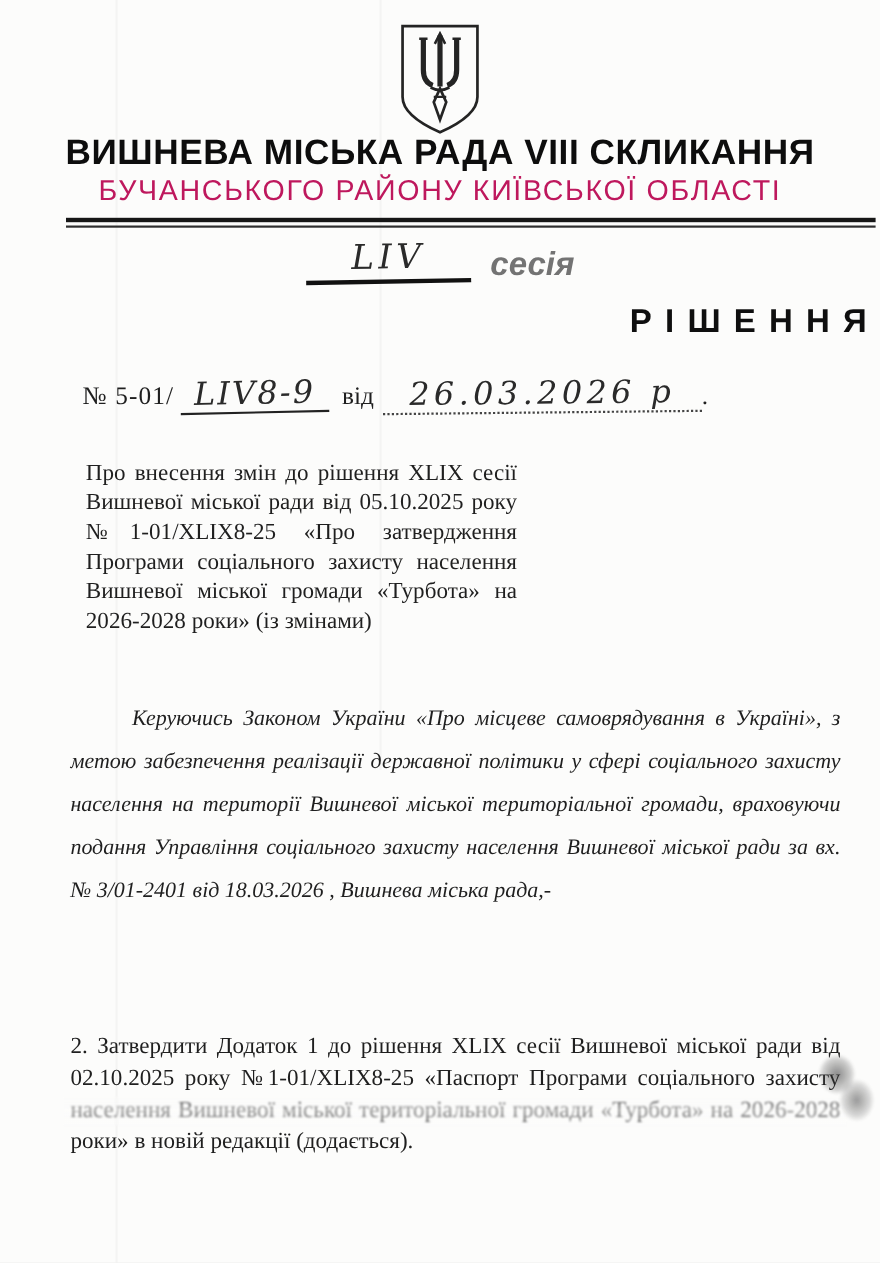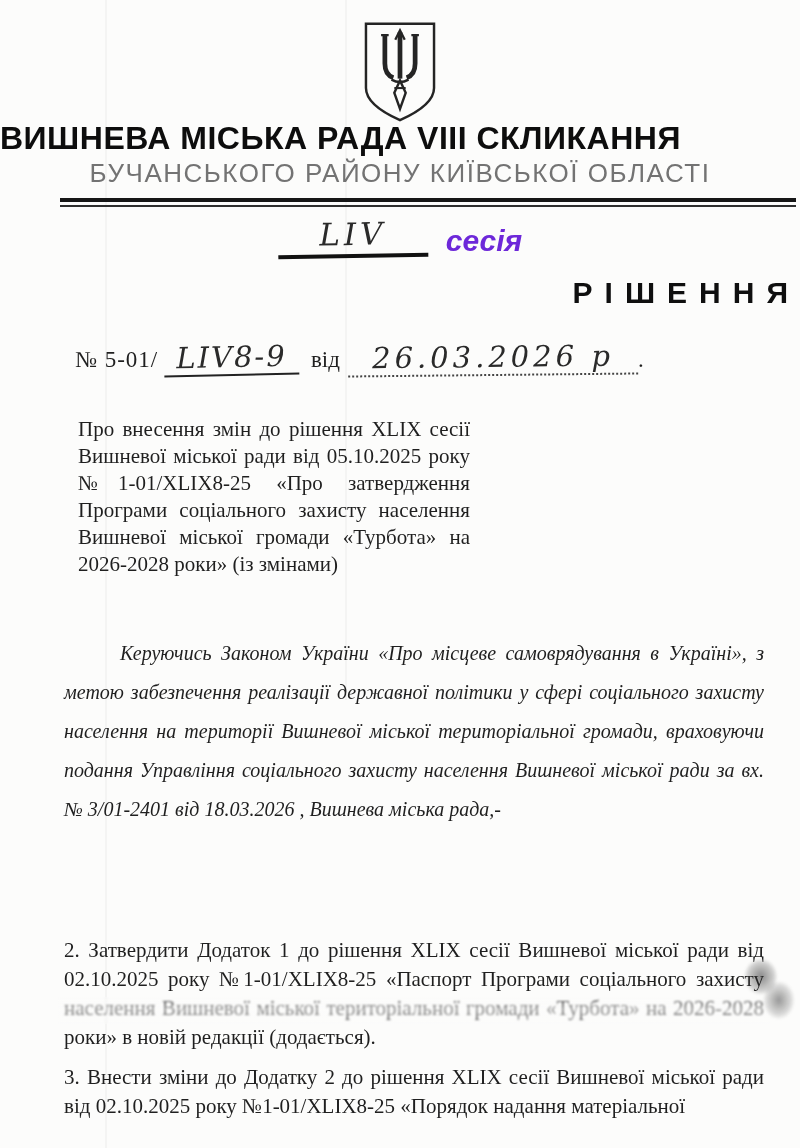--- a/index.html
+++ b/index.html
@@ -14,31 +14,31 @@
   }
   
   .scan-line{position:absolute;top:0;bottom:0;width:2px;background:rgba(0,0,0,0.03);}
   .scan-line.l1{left:105px;}
   .scan-line.l2{left:345px;height:700px;bottom:auto;}
 
   .emblem{position:absolute;top:20px;left:50%;transform:translateX(-50%);}
 
   .h1{
     position:absolute;top:120px;left:0;width:100%;
-    text-align:left;
+    text-align:center;
     font-family:"Liberation Sans", sans-serif;
     font-weight:bold;font-size:32px;letter-spacing:0.5px;
     color:#0d0d0d;
   }
   .h2{
     position:absolute;top:158px;left:0;width:100%;
     text-align:center;
     font-family:"Liberation Sans", sans-serif;
     font-size:26px;letter-spacing:1.5px;
-    color:#737373;
+    color:#be185d;
   }
   .rule{
     position:absolute;top:198px;left:60px;right:4px;
     height:3px;
     border-top:4px solid #161616;
     border-bottom:2px solid #2e2e2e;
   }
 
   .session{position:absolute;top:216px;left:0;width:100%;text-align:center;white-space:nowrap;}
   .hw{
@@ -51,21 +51,21 @@
     border-bottom:4px solid #111;
     font-size:31px;letter-spacing:4px;
     padding-bottom:2px;
     transform:rotate(-1deg);
     vertical-align:bottom;
   }
   .session-word{
     display:inline-block;margin-left:18px;
     font-family:"Liberation Sans", sans-serif;
     font-weight:bold;font-style:italic;
-    font-size:30px;color:#6d28d9;
+    font-size:30px;color:#737373;
     vertical-align:bottom;
   }
 
   .doc-title{
     position:absolute;top:276px;left:0;width:100%;
     text-align:right;
     font-family:"Liberation Sans", sans-serif;
     font-weight:bold;font-size:30px;
     letter-spacing:12px;text-indent:12px;
     color:#0f0f0f;
@@ -169,18 +169,17 @@
     <span class="prefix">№ 5-01/</span><span class="hw num-hw">LIV8-9</span>
     <span>від</span><span class="hw date-hw">26.03.2026 р</span><span class="dot">.</span>
   </div>
 
   <div class="subject">Про внесення змін до рішення XLIX сесії Вишневої міської ради від 05.10.2025 року №1-01/XLIX8-25 «Про затвердження Програми соціального захисту населення Вишневої міської громади «Турбота» на 2026-2028 роки» (із змінами)</div>
 
   <p class="preamble">Керуючись Законом України «Про місцеве самоврядування в Україні», з метою забезпечення реалізації державної політики у сфері соціального захисту населення на території Вишневої міської територіальної громади, враховуючи подання Управління соціального захисту населення Вишневої міської ради за вх. № 3/01-2401 від 18.03.2026 , Вишнева міська рада,-</p>
 
 
   <p class="ritem item-2">2. Затвердити Додаток 1 до рішення XLIX сесії Вишневої міської ради від 02.10.2025 року №1-01/XLIX8-25 «Паспорт Програми соціального захисту населення Вишневої міської територіальної громади «Турбота» на 2026-2028 роки» в новій редакції (додається).</p>
-  <p class="ritem item-3">3. Внести зміни до Додатку 2  до рішення XLIX сесії Вишневої міської ради від 02.10.2025 року №1-01/XLIX8-25 «Порядок надання матеріальної</p>
 
   <div class="smear-overlay"></div>
   <div class="smudge"></div>
 
 </div>
 
 </body></html>

